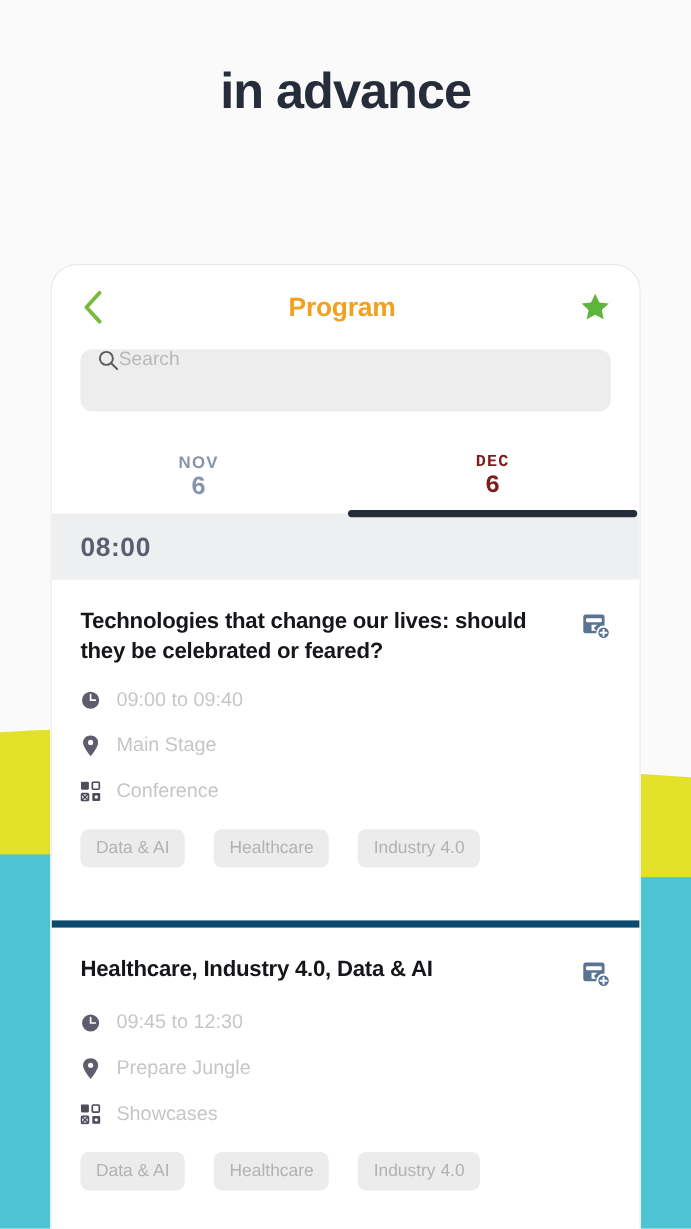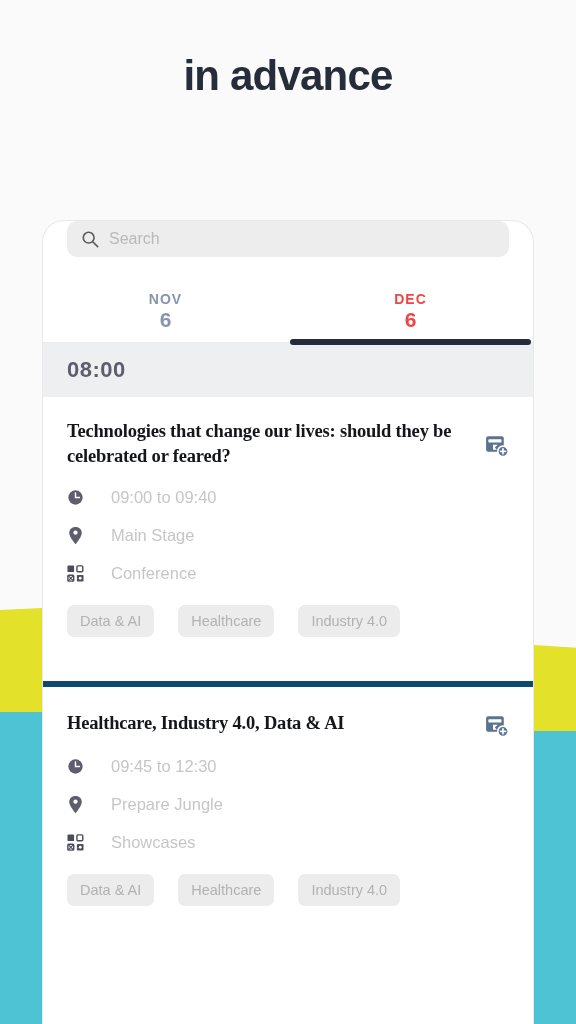--- a/index.html
+++ b/index.html
@@ -97,27 +97,26 @@
     color: #f2a01d;
     font-size: 22px;
     font-weight: bold;
     letter-spacing: -0.2px;
   }
   .nav-star { font-size: 0; line-height: 0; cursor: pointer; }
 
   
   .search-wrap { padding: 0 24px; }
   .search-box {
-    height: 36px;
+    height: 52px;
     background: #ededed;
     border-radius: 10px;
     display: flex;
-    align-items: center;
+    align-items: flex-start;
     padding: 0 14px;
-    gap: 10px;
   }
   .search-placeholder {
     color: #b9b9b9;
     font-size: 16px;
   }
 
   
   .tabs {
     display: flex;
     margin-top: 34px;
@@ -138,21 +137,21 @@
     color: #8795ab;
   }
   .tab .tab-day {
     display: block;
     font-size: 21px;
     font-weight: bold;
     color: #8795ab;
     margin-top: 1px;
   }
   .tab.active .tab-month,
-  .tab.active .tab-day { color: #ef4444; }
+  .tab.active .tab-day { color: #7f1d1d; font-family: Liberation Mono, monospace; }
   .tab.active::after {
     content: "";
     position: absolute;
     left: 2px; right: 2px; bottom: -3px;
     height: 6px;
     border-radius: 3px;
     background: #272c3a;
   }
 
   
@@ -166,38 +165,37 @@
   }
 
   
   .event {
     padding: 22px 24px 0 24px;
   }
   .event + .event { border-top: 6px solid #0c4a6e; margin-top: 22px; padding-top: 22px; }
   .event-top {
     display: flex;
     justify-content: space-between;
-    align-items: center;
+    align-items: flex-start;
     gap: 16px;
-    font-family: Liberation Serif, serif;
   }
   .event-title {
     font-size: 18.5px;
     font-weight: bold;
     color: #14161a;
     line-height: 1.35;
     letter-spacing: -0.2px;
     flex: 1;
   }
   .event-add { flex: 0 0 auto; padding-top: 4px; cursor: pointer; font-size: 0; line-height: 0; }
 
   .meta-row {
     display: flex;
     align-items: center;
-    gap: 27px;
+    gap: 13px;
     margin-top: 19px;
   }
   .meta-icon { width: 17px; flex: 0 0 17px; font-size: 0; line-height: 0; display:flex; justify-content:center;}
   .meta-text {
     font-size: 16.5px;
     color: #c6c6c8;
   }
 
   .tags {
     display: flex;
@@ -226,20 +224,33 @@
   <div class="band-yellow"></div>
   <div class="band-cyan"></div>
 </div>
 
 <div class="headline">
   <span class="line">in advance</span>
 </div>
 
 <div class="phone-card">
 
+  <div class="nav-bar">
+    <span class="nav-back">
+      <svg width="20" height="30" viewBox="0 0 20 30" fill="none">
+        <path d="M16 3 L5 15 L16 27" stroke="#79b93c" stroke-width="3.2" stroke-linecap="round" stroke-linejoin="round"></path>
+      </svg>
+    </span>
+    <span class="nav-title">Program</span>
+    <span class="nav-star">
+      <svg width="26" height="26" viewBox="0 0 24 24">
+        <path d="M12 1.6 L15.2 8.3 L22.4 9.2 L17.1 14.1 L18.5 21.3 L12 17.8 L5.5 21.3 L6.9 14.1 L1.6 9.2 L8.8 8.3 Z" fill="#5fb53c"></path>
+      </svg>
+    </span>
+  </div>
 
   <div class="search-wrap">
     <div class="search-box">
       <span style="font-size:0;line-height:0;">
         <svg width="18" height="18" viewBox="0 0 20 20" fill="none">
           <circle cx="8.5" cy="8.5" r="6" stroke="#5a5a5a" stroke-width="1.8"></circle>
           <path d="M13 13 L18.5 18.5" stroke="#5a5a5a" stroke-width="1.8" stroke-linecap="round"></path>
         </svg>
       </span>
       <span class="search-placeholder">Search</span>

